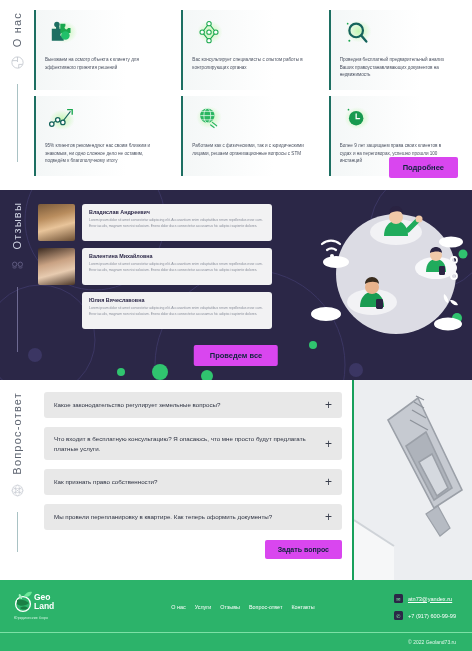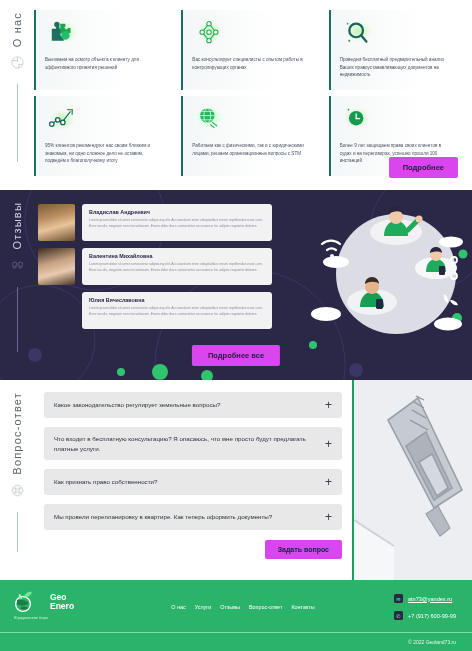--- a/index.html
+++ b/index.html
@@ -190,21 +190,21 @@
   .footer {
     height: 71px;
     background: #2cb36a;
     position: relative;
     display: flex;
     align-items: flex-start;
     padding: 10px 16px 0 14px;
     gap: 10px;
   }
   .logo { display: flex; flex-direction: column; width: 78px; }
-  .logo-top { display: flex; align-items: center; gap: 16px; }
+  .logo-top { display: flex; align-items: center; gap: 0; }
   .logo-mark { width: 20px; height: 24px; }
   .logo-words { line-height: 1.1; }
   .logo-geo, .logo-land {
     font-size: 8.5px; font-weight: bold; color: #ffffff; display: block;
   }
   .logo-tag {
     font-size: 3.4px; color: #d6f5e4; margin-top: 2px; letter-spacing: .2px;
   }
   .foot-nav {
     display: flex; gap: 9px; align-items: center;
@@ -480,21 +480,21 @@
         <path d="M52 105c0-9 5-15 12-15s12 6 12 15z" fill="#1a9c52"></path>
         <circle cx="64" cy="85" r="7" fill="#e8b38c"></circle>
         <path d="M57 82c0-4 3-7 7-7s7 3 7 7c-2-3-10-3-14 0z" fill="#3a2c1e"></path>
         <rect x="68" y="97" width="7" height="10" rx="1.4" fill="#2a2342"></rect>
       </g>
       <g fill="#ffffff">
         <path d="M136 92c3 2 5 6 4 9-3-1-5-5-4-9zM142 98c4 0 7 2 8 5-3 1-7-1-8-5z"></path>
       </g>
     </svg>
 
-    <button class="btn btn-all">Подробнее все</button>
+    <button class="btn btn-all">Проведем все</button>
   </section>
 
   <section class="faq">
 
     <div class="vlabel">
       <div class="vlabel-text">Вопрос-ответ</div>
       <div class="vlabel-icon">
         <svg width="15" height="15" viewBox="0 0 24 24" fill="none" stroke="#9aa1ae" stroke-width="1">
           <circle cx="12" cy="12" r="8.6"></circle>
           <ellipse cx="12" cy="12" rx="3.4" ry="8.6"></ellipse>
@@ -558,21 +558,21 @@
           <svg width="20" height="24" viewBox="0 0 20 24">
             <circle cx="9" cy="14" r="7.4" fill="none" stroke="#ffffff" stroke-width="1.3"></circle>
             <path d="M3 10c4-1 9 0 12 3-3 3-9 4-12 1z" fill="#1a7f45"></path>
             <path d="M6 18c2 2 6 2 8 0-2-2-6-2-8 0z" fill="#1a7f45"></path>
             <path d="M10 6c2-4 6-5 8-4-1 4-5 6-8 4z" fill="#6ee89a"></path>
             <path d="M5 4c-1 3 1 5 3 5 0-3-1-5-3-5z" fill="#9ef2bd"></path>
           </svg>
         </div>
         <div class="logo-words">
           <span class="logo-geo">Geo</span>
-          <span class="logo-land">Enero</span>
+          <span class="logo-land">Land</span>
         </div>
       </div>
       <div class="logo-tag">Юридические бюро</div>
     </div>
 
     <nav class="foot-nav">
       <a href="#">О нас</a>
       <a href="#">Услуги</a>
       <a href="#">Отзывы</a>
       <a href="#">Вопрос-ответ</a>

